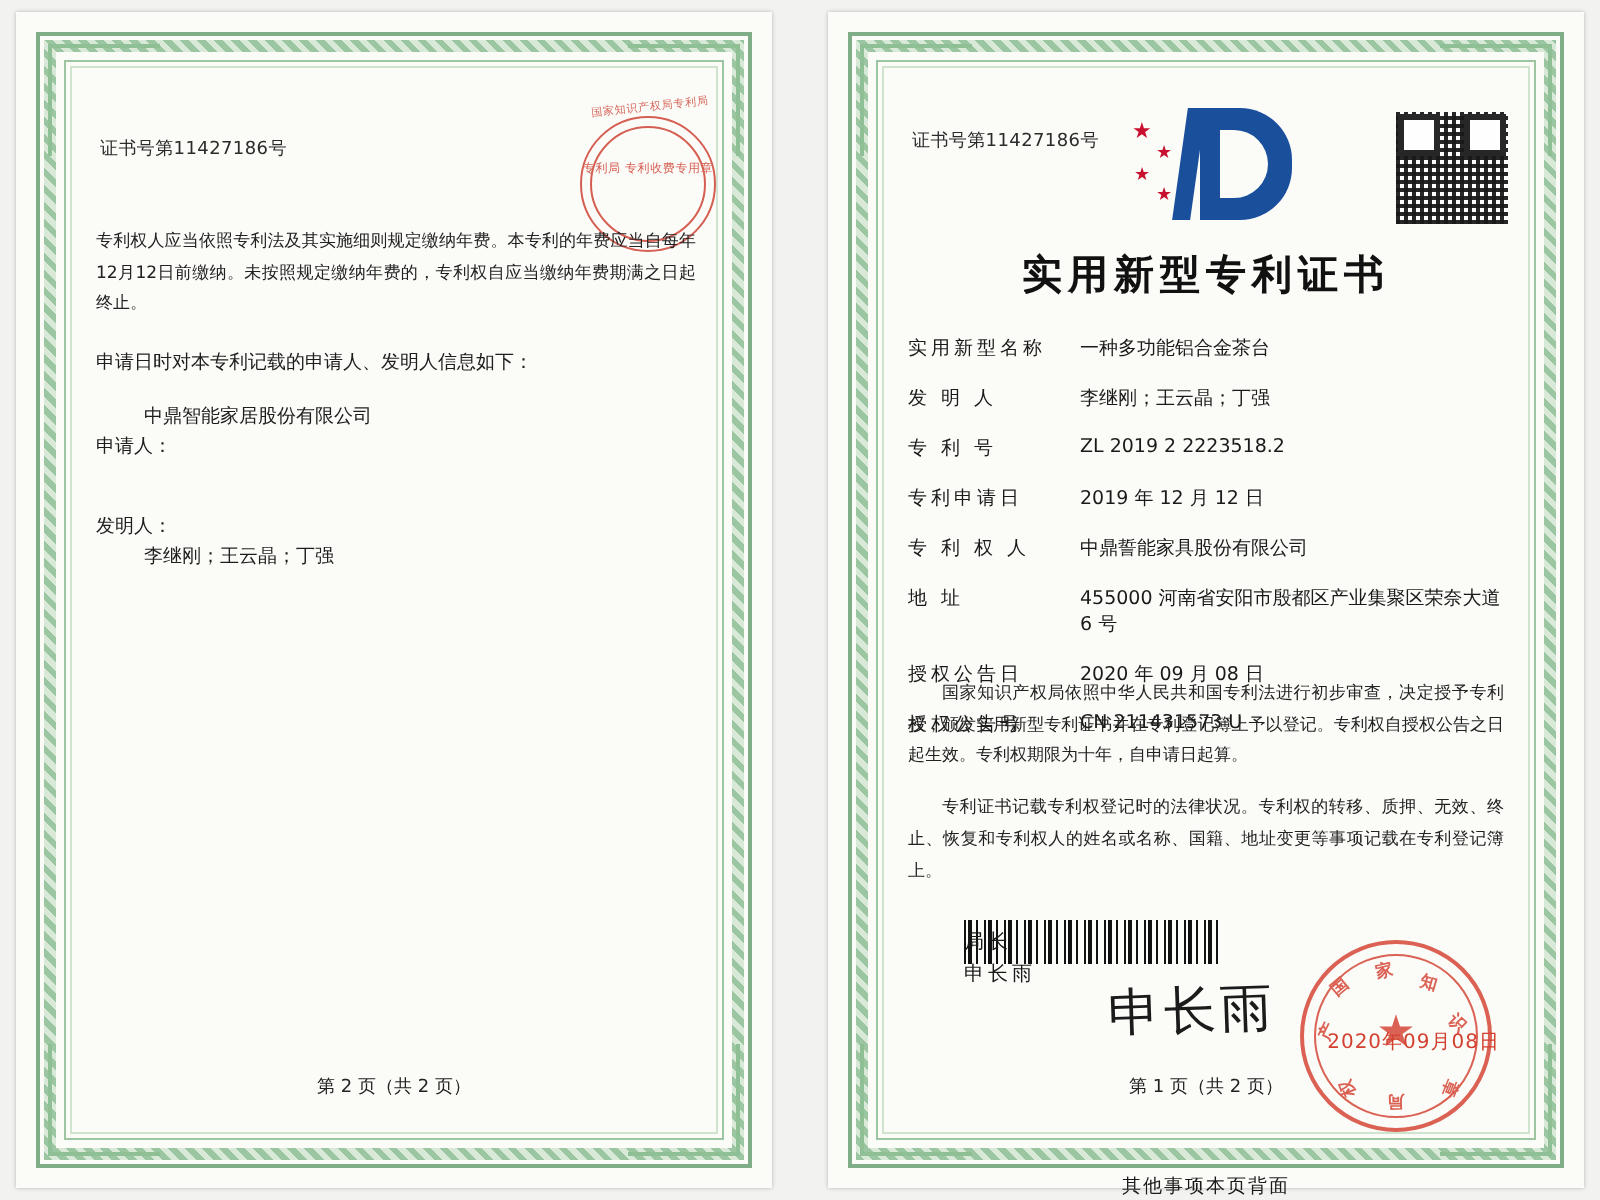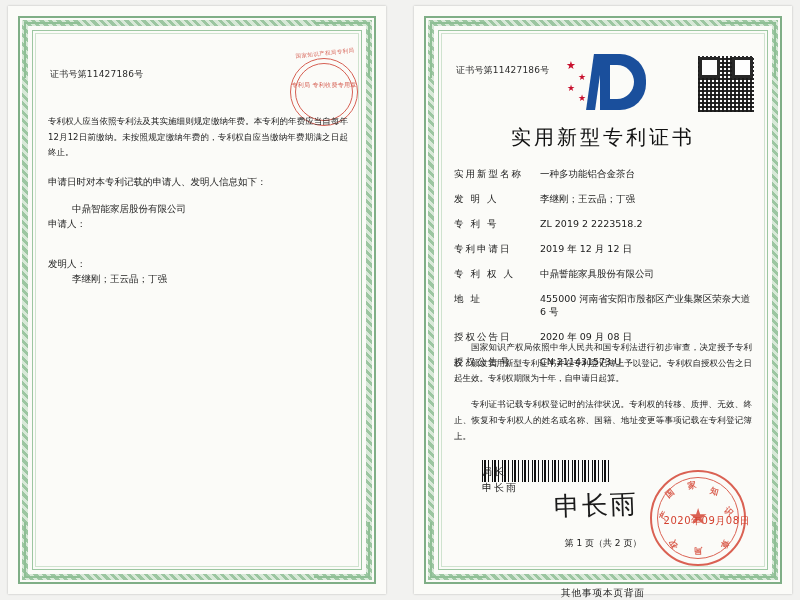--- a/index.html
+++ b/index.html
@@ -207,21 +207,21 @@
     background: #fff;
   }
   .qr::before { left: 1px; top: 1px; }
   .qr::after  { right: 1px; top: 1px; }
 
   .title {
     position: absolute;
     left: 0; right: 0; top: 84px;
     text-align: center;
     font-size: 20px;
-    font-weight: normal;
+    font-weight: bold;
     letter-spacing: 3px;
     color: #111;
     font-family: "DejaVu Serif", "Liberation Serif", serif;
   }
 
   .fields {
     position: absolute;
     left: 6px; top: 128px; right: 6px;
   }
   .field {
@@ -372,20 +372,21 @@
         <div class="label-row">申请日时对本专利记载的申请人、发明人信息如下：</div>
         <div class="gap"></div>
         <div class="label-row ind">中鼎智能家居股份有限公司</div>
         <div class="label-row">申请人：</div>
         <div class="gap"></div>
         <div class="gap"></div>
         <div class="label-row">发明人：</div>
         <div class="label-row ind">李继刚；王云晶；丁强</div>
       </div>
 
+      <div class="footer">第 2 页（共 2 页）</div>
     </div>
   </div>
 
   <div class="cert right">
     <div class="frame-outer"></div>
     <div class="frame-mid"></div>
     <div class="frame-inner"></div>
     <div class="frame-inner2"></div>
     <div class="corner tl"></div>
     <div class="corner tr"></div>

